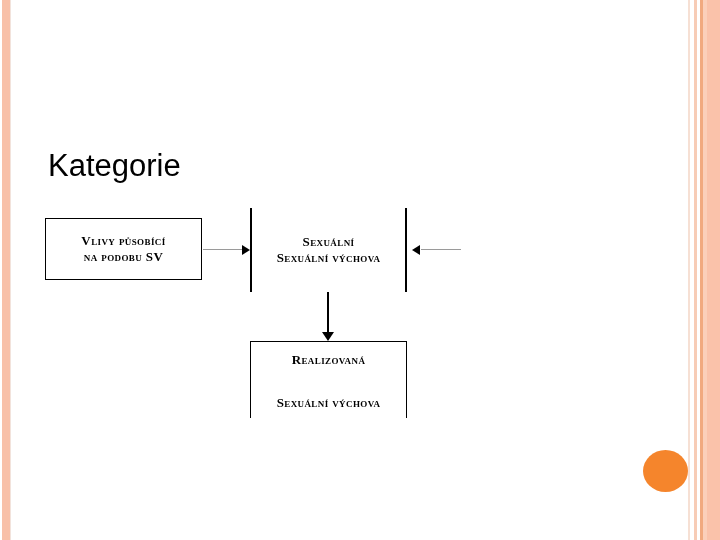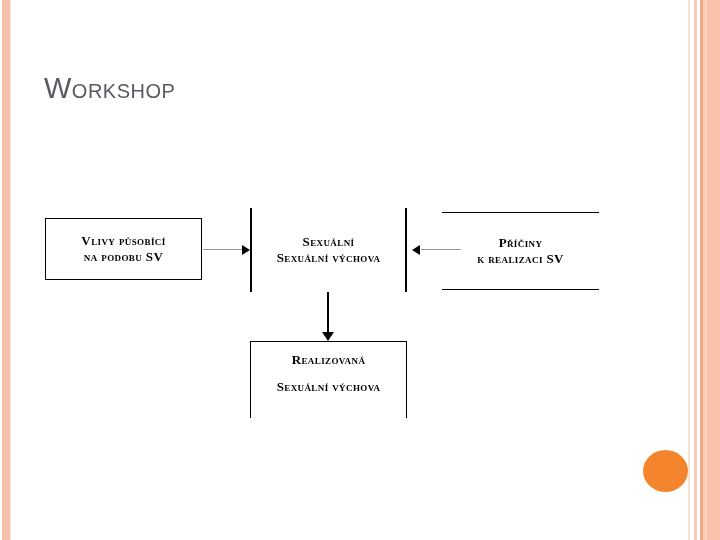--- a/index.html
+++ b/index.html
@@ -95,20 +95,21 @@
     border-bottom: 1.4px solid #000;
   }
   
   #node-realizovana {
     left: 250px; top: 341px;  width: 157px; height: 77px;
     border-left: 1.6px solid #000;
     border-right: 1.6px solid #000;
     border-top: 1.6px solid #000;
     justify-content: flex-start;
     padding-top: 10px;
+    gap: 16px;
   }
   #node-realizovana .l2 { margin-top: 11px; }
 
   
   .conn-line-h {
     position: absolute;
     height: 1.2px;
     background: #9a9a9a;
   }
   .conn-line-v {
@@ -166,38 +167,34 @@
   <div class="stripe stripe-left-hair"></div>
 
   <div class="stripe stripe-r1"></div>
   <div class="stripe stripe-r2"></div>
   <div class="stripe stripe-r3"></div>
   <div class="stripe stripe-r4"></div>
   <div class="stripe stripe-r5"></div>
   <div class="stripe stripe-r6"></div>
   <div class="stripe stripe-r7"></div>
 
-  <div id="title">Workshop</div>
+  <div id="subtitle">Kategorie</div>
 
   <div id="diagram">
 
     <div id="node-vlivy" class="node">
       <span class="l1">Vlivy působící</span>
       <span class="l2">na podobu SV</span>
     </div>
 
     <div id="node-rodinna" class="node">
       <span class="l1">Sexuální</span>
       <span class="l2">Sexuální výchova</span>
     </div>
 
-    <div id="node-priciny" class="node">
-      <span class="l1">Příčiny</span>
-      <span class="l2">k realizaci SV</span>
-    </div>
 
     <div id="node-realizovana" class="node">
       <span class="l1">Realizovaná</span>
       <span class="l2">Sexuální výchova</span>
     </div>
 
     <div id="edge1-line" class="conn-line-h"></div>
     <div id="edge1-head" class="arrow-head arrow-right"></div>
 
     <div id="edge2-line" class="conn-line-h"></div>

